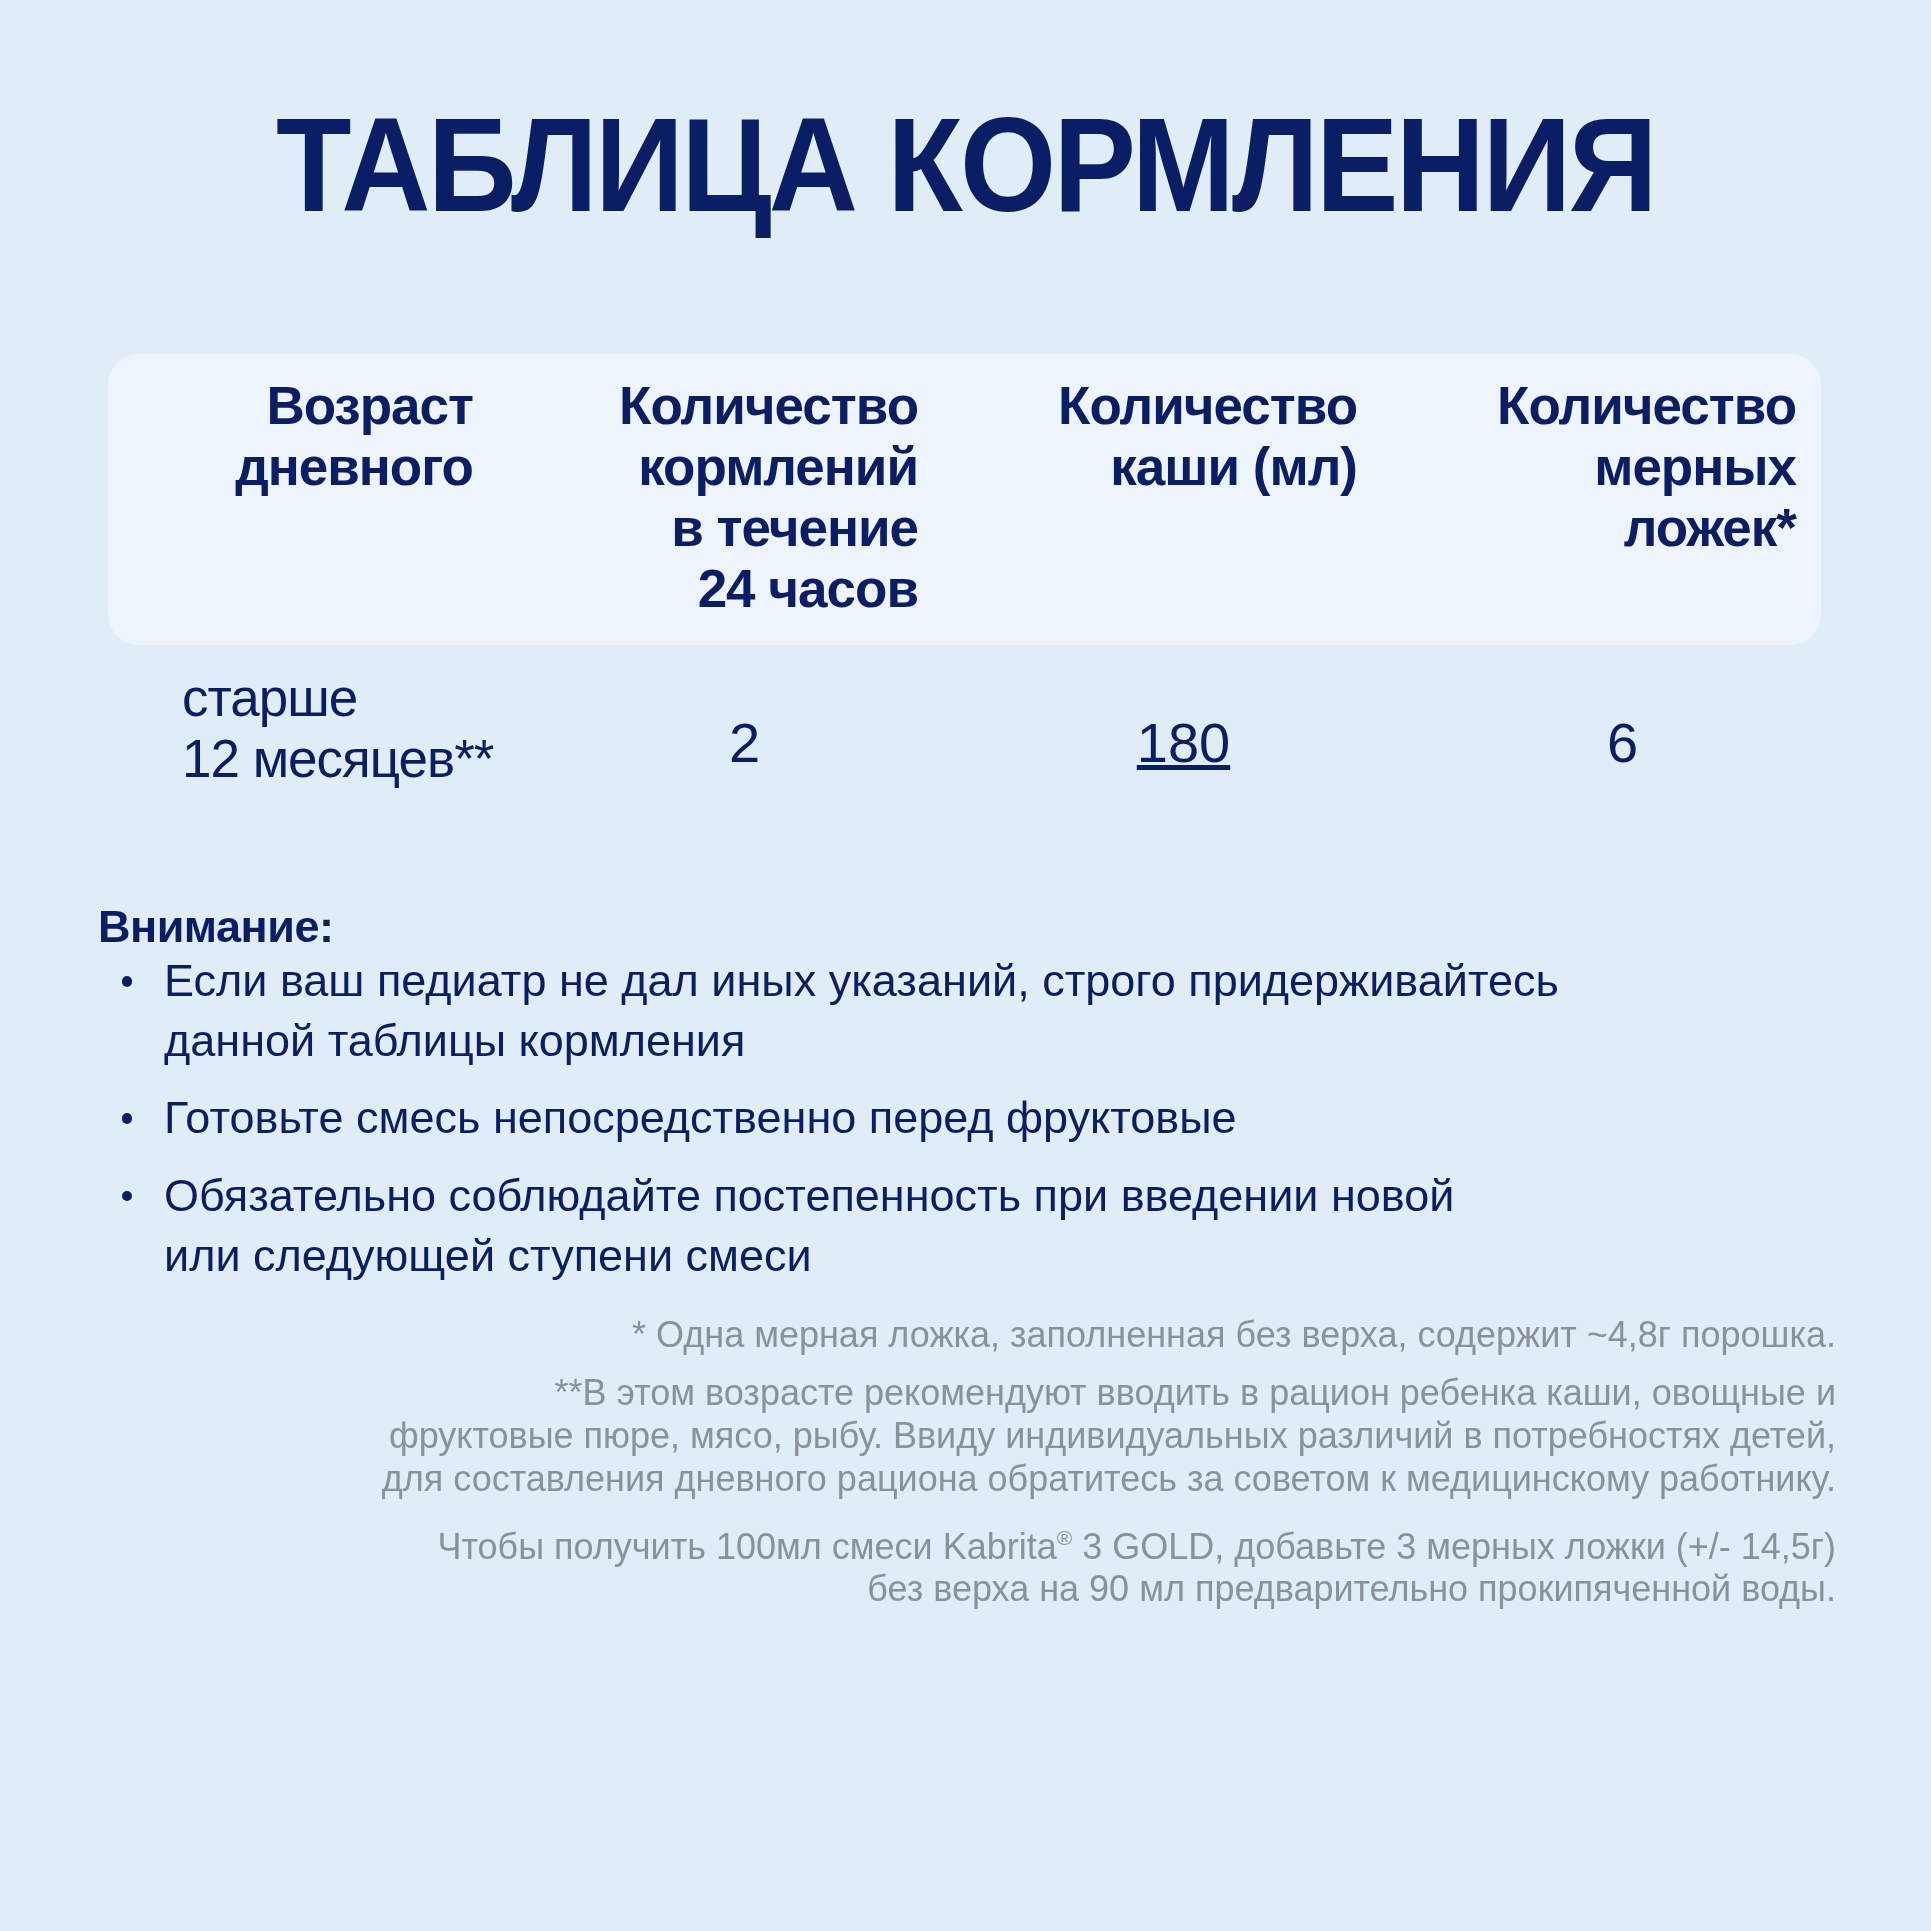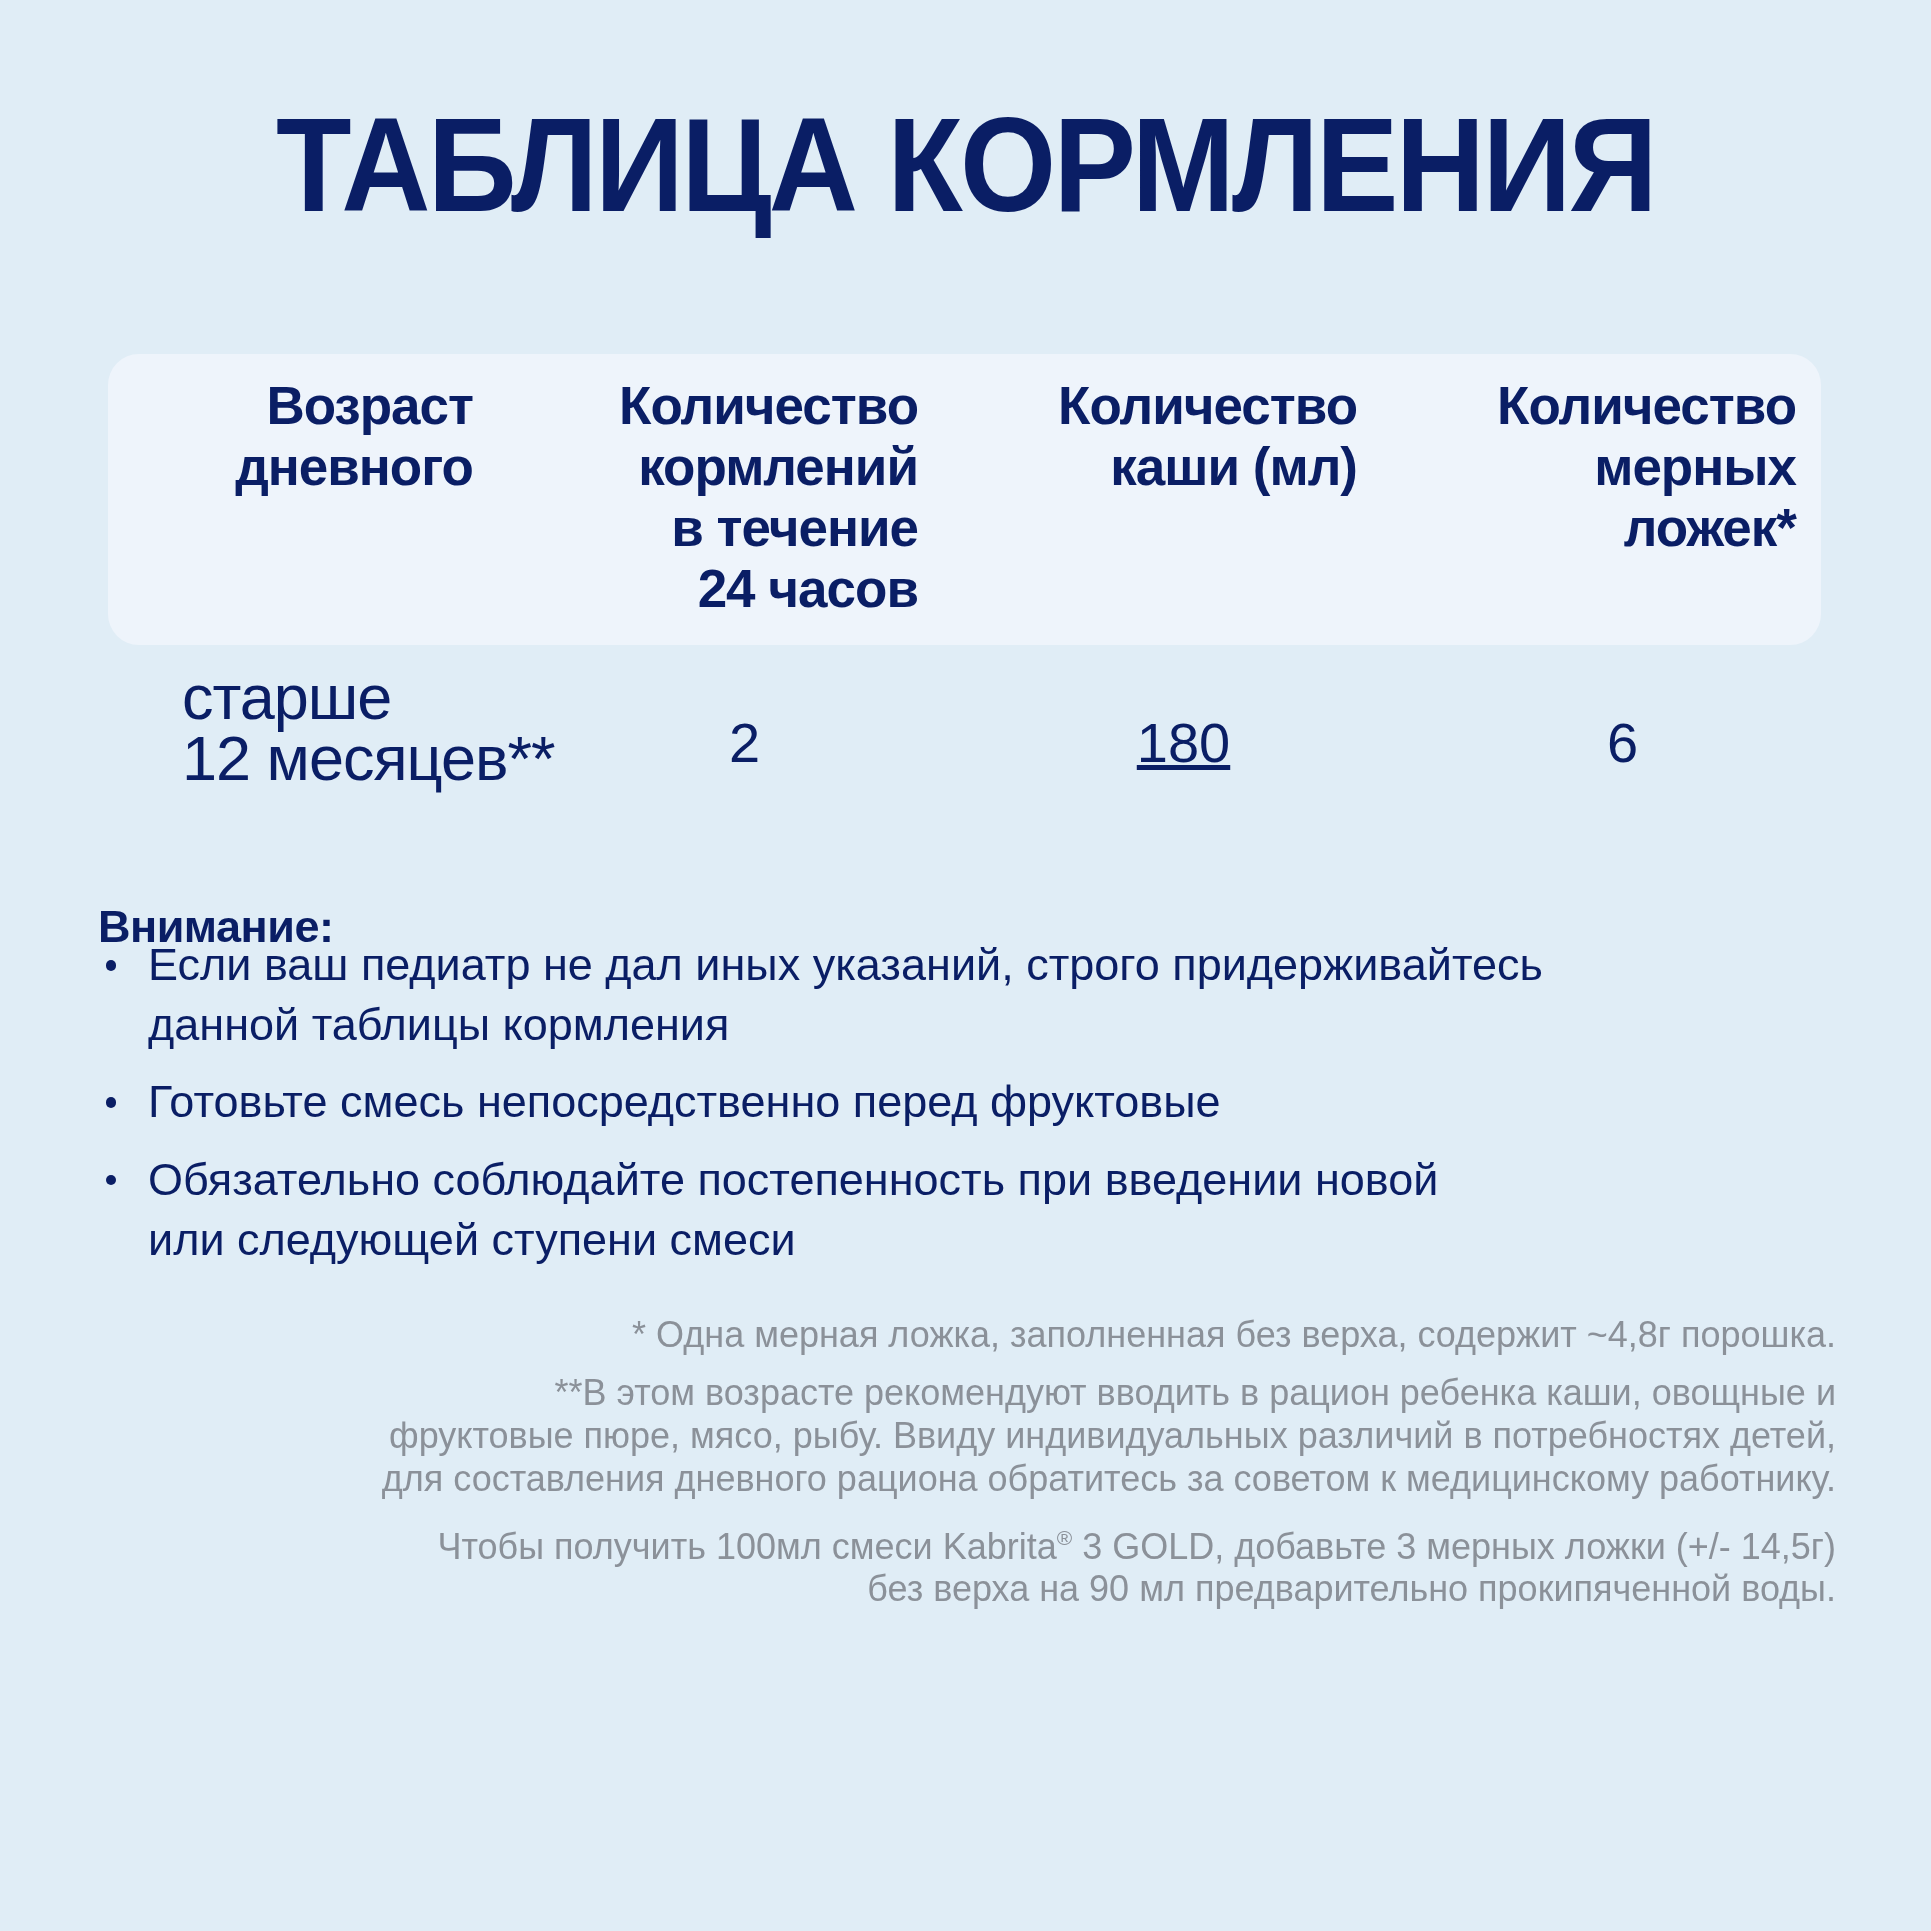--- a/index.html
+++ b/index.html
@@ -50,21 +50,21 @@
     .hcell span { display: block; white-space: nowrap; }
     .h0 { left: 145px; width: 328px; }
     .h1 { left: 570px; width: 348px; }
     .h2 { left: 1009px; width: 348px; }
     .h3 { left: 1448px; width: 348px; }
 
     .row-age {
       position: absolute;
       left: 182px;
       top: 667px;
-      font-size: 63px;
+      font-size: 53px;
       line-height: 61px;
       font-weight: 500;
       color: #0a1e65;
       letter-spacing: -1px;
       white-space: nowrap;
     }
     .row-age span { display: block; }
     .row-val {
       position: absolute;
       top: 710px;
@@ -86,21 +86,21 @@
       font-weight: 700;
       line-height: 54px;
       color: #0a1e65;
       letter-spacing: -0.5px;
     }
     .bullets {
       position: absolute;
       left: 98px;
       top: 935px;
       width: 1738px;
-      margin: 0;
+      margin: 16px;
       padding: 0;
       list-style: none;
     }
     .bullets li {
       position: relative;
       padding-left: 50px;
       font-size: 45px;
       line-height: 60px;
       color: #0a1e65;
       margin-bottom: 17.4px;

